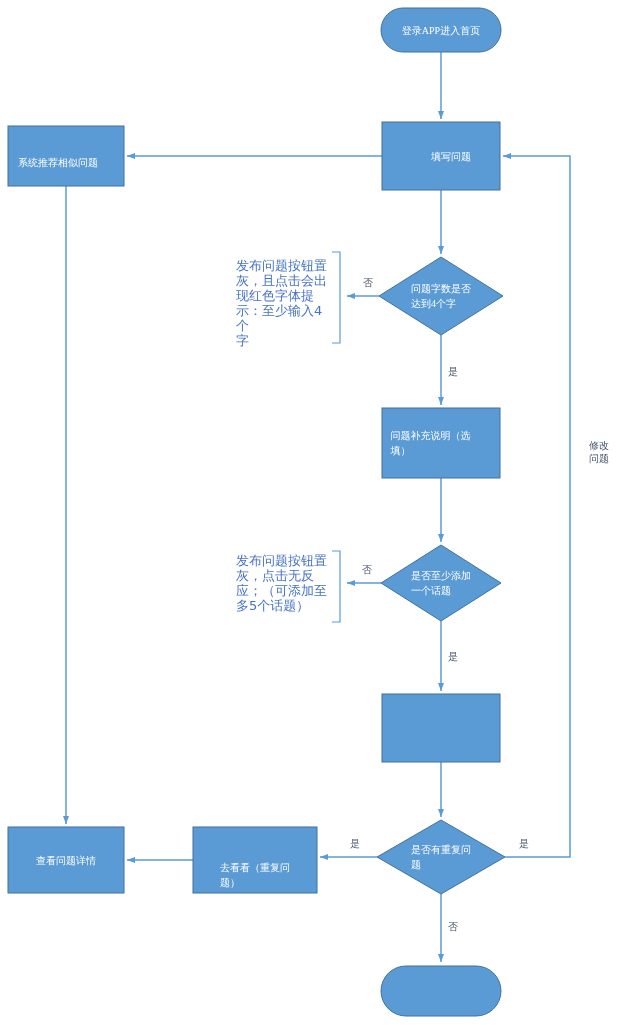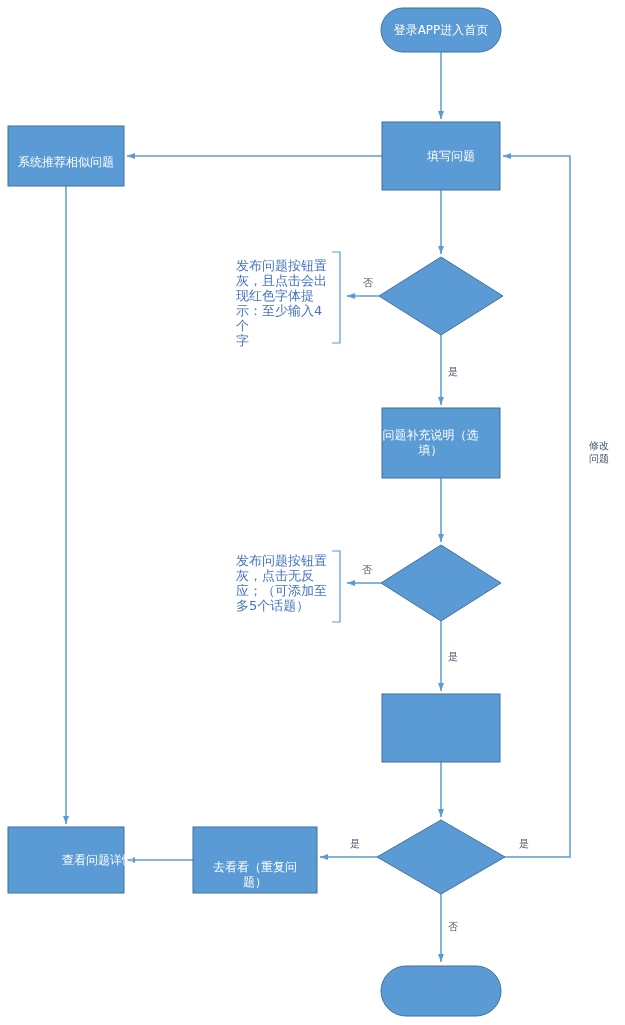--- a/index.html
+++ b/index.html
@@ -11,25 +11,26 @@
     overflow:hidden;
   }
   .canvas svg{position:absolute;left:0;top:0;}
   .shape{fill:var(--node-fill,#5B9BD5);stroke:var(--node-border,#41719C);stroke-width:1;}
   .edge{stroke:var(--line,#5B9BD5);stroke-width:1.5;fill:none;}
   .bracket{stroke:var(--line,#5B9BD5);stroke-width:1.2;fill:none;}
   .arrowhead{fill:var(--line,#5B9BD5);}
   .node-label{
     position:absolute;
     display:flex;align-items:center;justify-content:center;
-    text-align:center;
+    text-align:left;
     color:var(--node-text,#FFFFFF);
-    font-size:12px;line-height:15px;
+    font-size:10px;line-height:15px;
     white-space:pre-line;
     pointer-events:none;
+    font-family:Liberation Serif, serif;
   }
   .edge-label{
     position:absolute;
     transform:translate(-50%,-50%);
     color:var(--label-text,#44546A);
     font-size:10px;line-height:13px;
     text-align:center;
     white-space:pre-line;
   }
   .note{
@@ -78,26 +79,32 @@
     <polygon class="shape" points="441,545 501,583 441,621 381,583"></polygon>
     <rect class="shape" x="382" y="694" width="118" height="68"></rect>
     <polygon class="shape" points="441,820 505,857 441,894 377,857"></polygon>
     <rect class="shape" x="193" y="827" width="124" height="66"></rect>
     <rect class="shape" x="8" y="827" width="116" height="66"></rect>
     <rect class="shape" x="381" y="966" width="120" height="50" rx="25"></rect>
   </svg>
 
   <div class="node-label" style="left:381px;top:8px;width:120px;height:44px;">登录APP进入首页</div>
   <div class="node-label" style="left:382px;top:122px;width:138px;height:68px;border-radius:13px;">填写问题</div>
-  <div class="node-label" style="left:8px;top:126px;width:116px;height:72px;">系统推荐相似问题</div>
+  <div class="node-label" style="left:0;top:126px;width:116px;height:72px;">系统推荐相似问题</div>
+  <div class="node-label" style="left:381px;top:258px;width:120px;height:76px;">问题字数是否
+达到4个字</div>
   <div class="node-label" style="left:382px;top:408px;width:97px;height:70px;">问题补充说明（选
 填）</div>
+  <div class="node-label" style="left:381px;top:545px;width:120px;height:76px;">是否至少添加
+一个话题</div>
+  <div class="node-label" style="left:377px;top:820px;width:128px;height:74px;">是否有重复问
+题</div>
   <div class="node-label" style="left:193px;top:827px;width:124px;height:66px;margin-top:15px;">去看看（重复问
 题）</div>
-  <div class="node-label" style="left:8px;top:827px;width:116px;height:66px;padding-left:32px;">查看问题详情</div>
+  <div class="node-label" style="left:8px;top:827px;width:116px;height:66px;">查看问题详情</div>
 
   <div class="note" style="left:236px;top:258px;width:96px;">发布问题按钮置
 灰，且点击会出
 现红色字体提
 示：至少输入4个
 字</div>
   <div class="note" style="left:236px;top:553px;width:96px;">发布问题按钮置
 灰，点击无反
 应；（可添加至
 多5个话题）</div>

